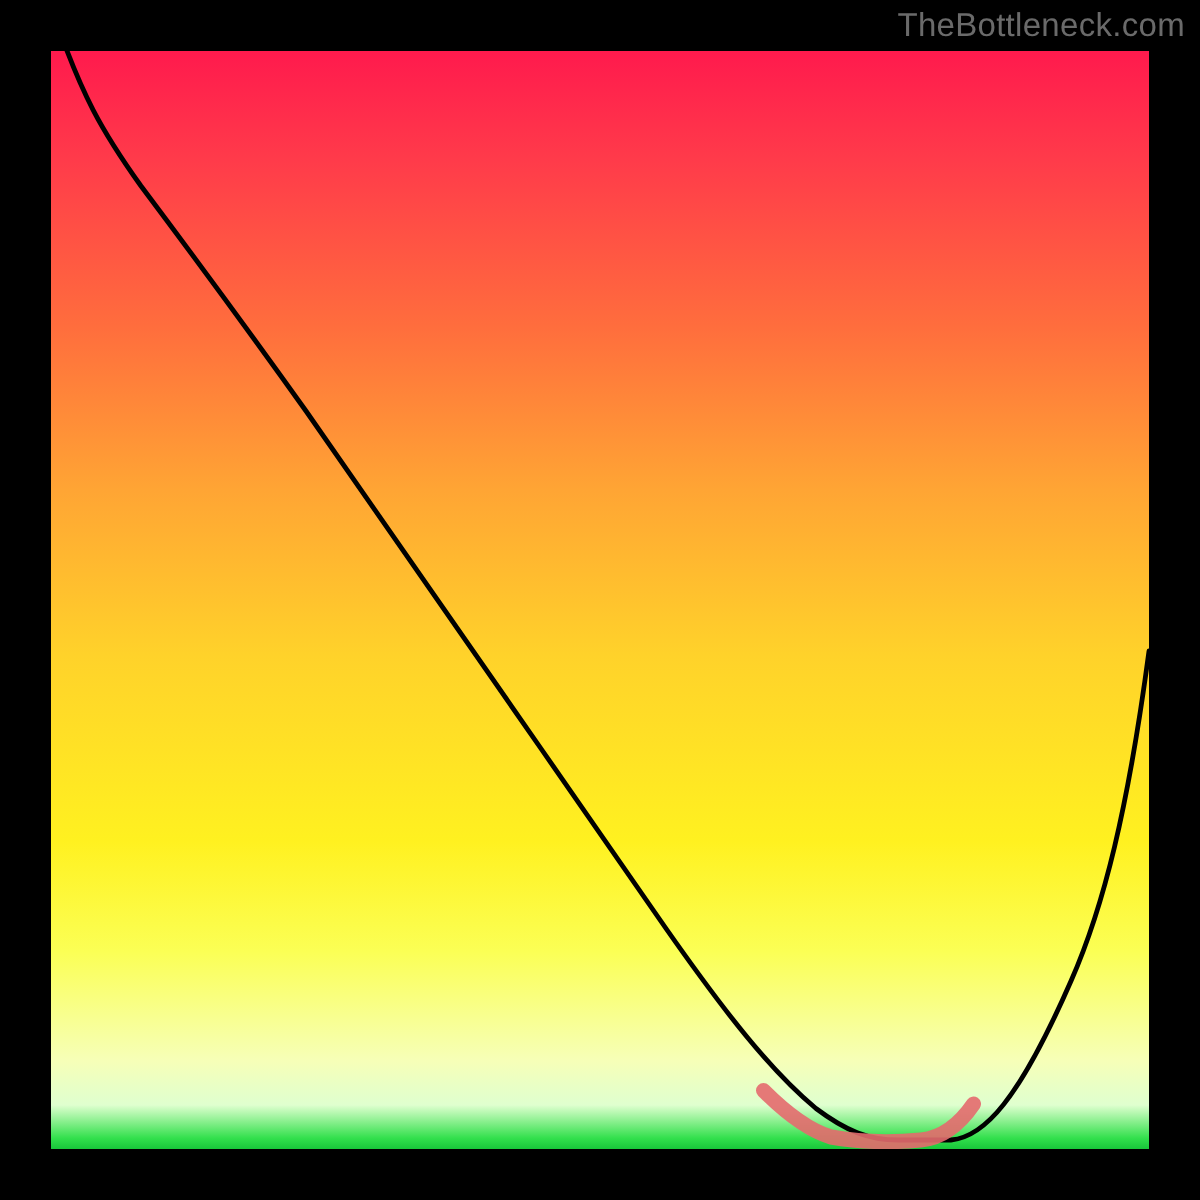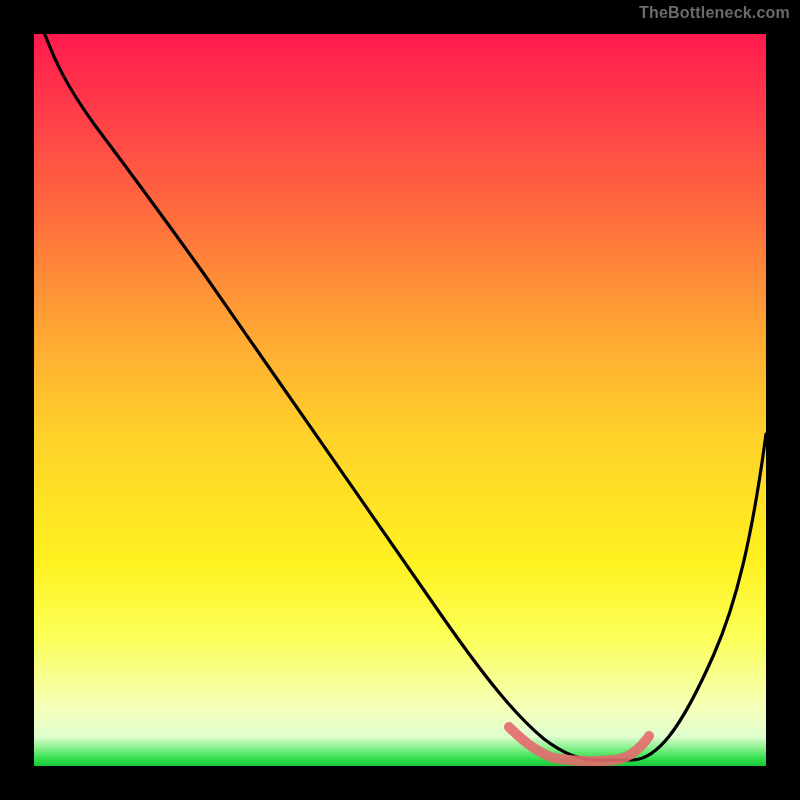--- a/index.html
+++ b/index.html
@@ -16,22 +16,22 @@
     top: 0;
     width: 800px;
     height: 800px;
     background: #000;
   }
   .watermark {
     position: absolute;
     top: 4px;
     right: 10px;
     font-family: Arial, Helvetica, sans-serif;
-    font-size: 16px;
-    font-weight: 700;
+    font-size: 22px;
+    font-weight: 400;
     color: #6a6a6a;
     letter-spacing: 0.2px;
     z-index: 20;
   }
   .plot {
     position: absolute;
     left: 34px;
     top: 34px;
     width: 732px;
     height: 732px;

